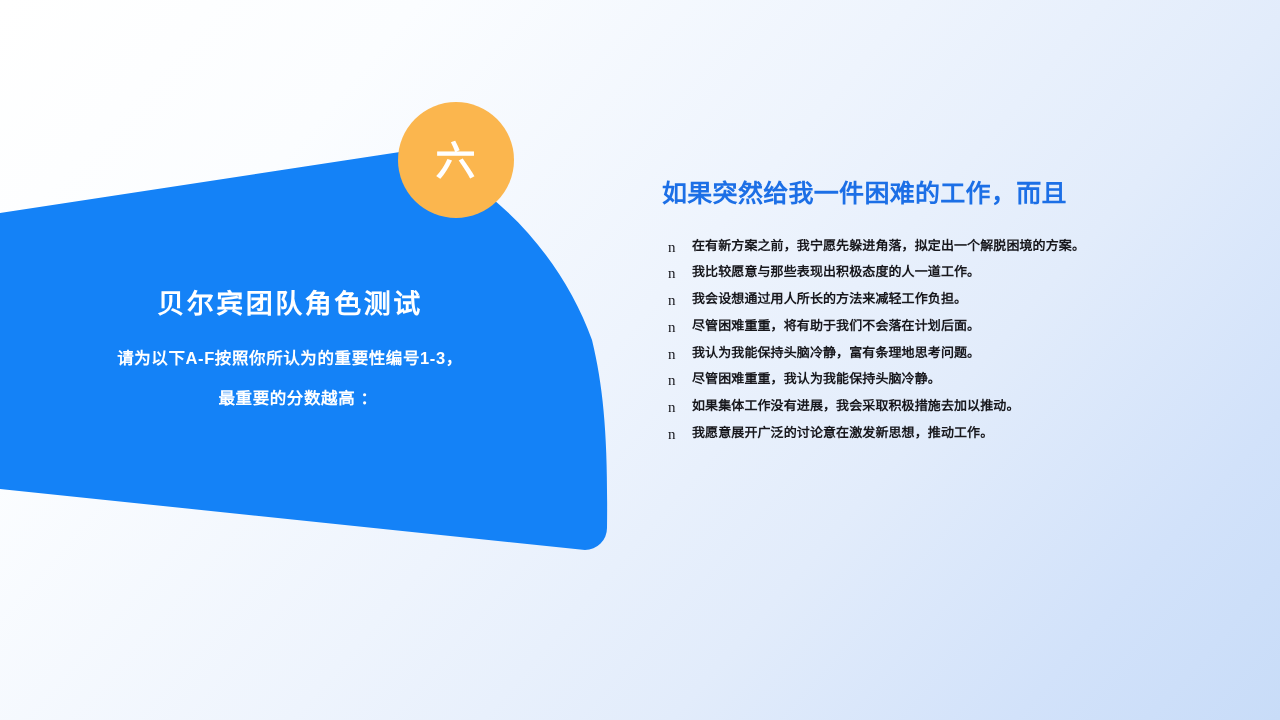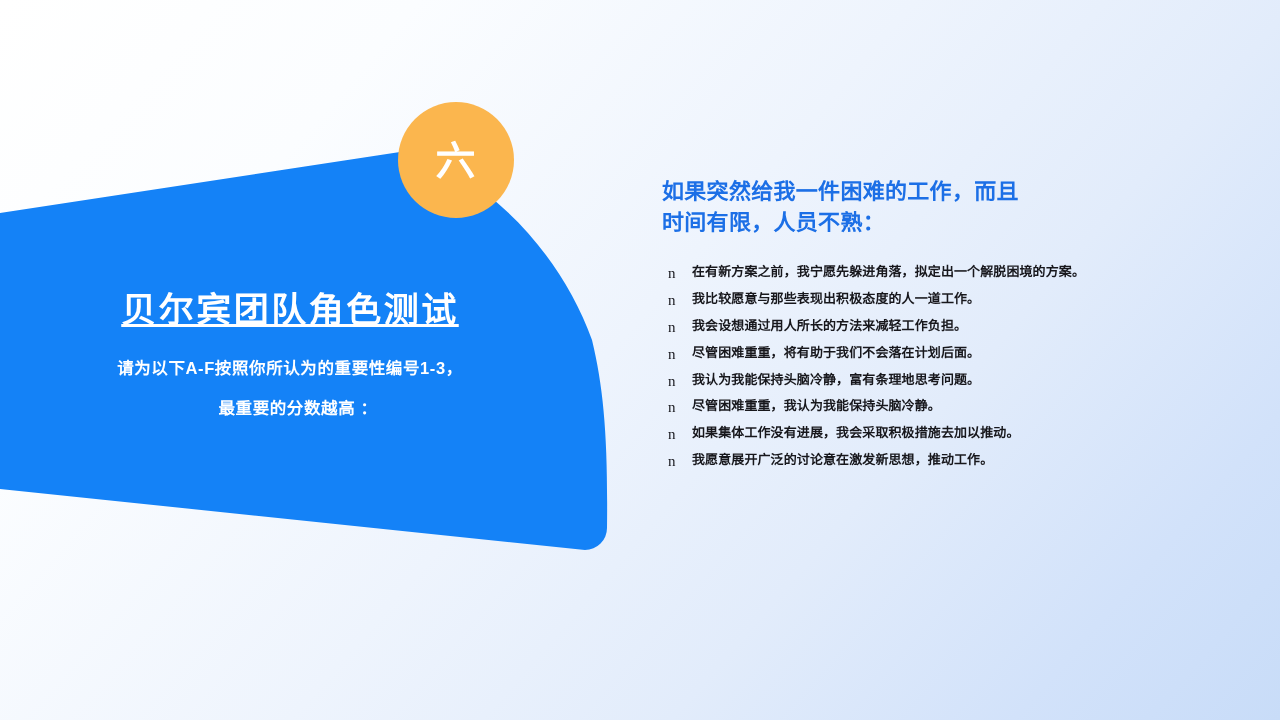--- a/index.html
+++ b/index.html
@@ -63,25 +63,24 @@
   
   .banner-text {
     position: absolute;
     left: 0;
     top: 288px;
     width: 580px;
     text-align: center;
   }
   .banner-title {
     color: #ffffff;
-    font-size: 35px;
+    font-size: 27px;
     font-weight: 700;
     letter-spacing: 2.5px;
     line-height: 1.25;
-    text-decoration: underline;
   }
   .banner-sub {
     margin-top: 16px;
     color: #ffffff;
     font-size: 16.5px;
     font-weight: 700;
     letter-spacing: 0.6px;
     line-height: 2.45;
   }
   .banner-sub .sub-line {
@@ -93,21 +92,21 @@
 
   
   .content {
     position: absolute;
     left: 662px;
     top: 176px;
     width: 560px;
   }
   .content-heading {
     color: #1c6fe6;
-    font-size: 22px;
+    font-size: 25px;
     font-weight: 700;
     line-height: 1.42;
     letter-spacing: 0.3px;
     margin: 0 0 24px 0;
   }
   .content-heading .head-line {
     display: block;
   }
 
   .bullet-list {
@@ -165,21 +164,20 @@
     <div class="banner-sub">
       <span class="sub-line sub-line-1">请为以下A-F按照你所认为的重要性编号1-3，</span>
       <span class="sub-line sub-line-2">最重要的分数越高 ：</span>
     </div>
   </div>
 
   <div class="content">
 
     <h2 class="content-heading">
       <span class="head-line">如果突然给我一件困难的工作，而且</span>
-      <span class="head-line">时间有限，人员不熟：</span>
     </h2>
 
     <ul class="bullet-list">
       <li class="bullet-item">
         <span class="bullet-marker">n</span>
         <span class="bullet-text">在有新方案之前，我宁愿先躲进角落，拟定出一个解脱困境的方案。</span>
       </li>
       <li class="bullet-item">
         <span class="bullet-marker">n</span>
         <span class="bullet-text">我比较愿意与那些表现出积极态度的人一道工作。</span>

